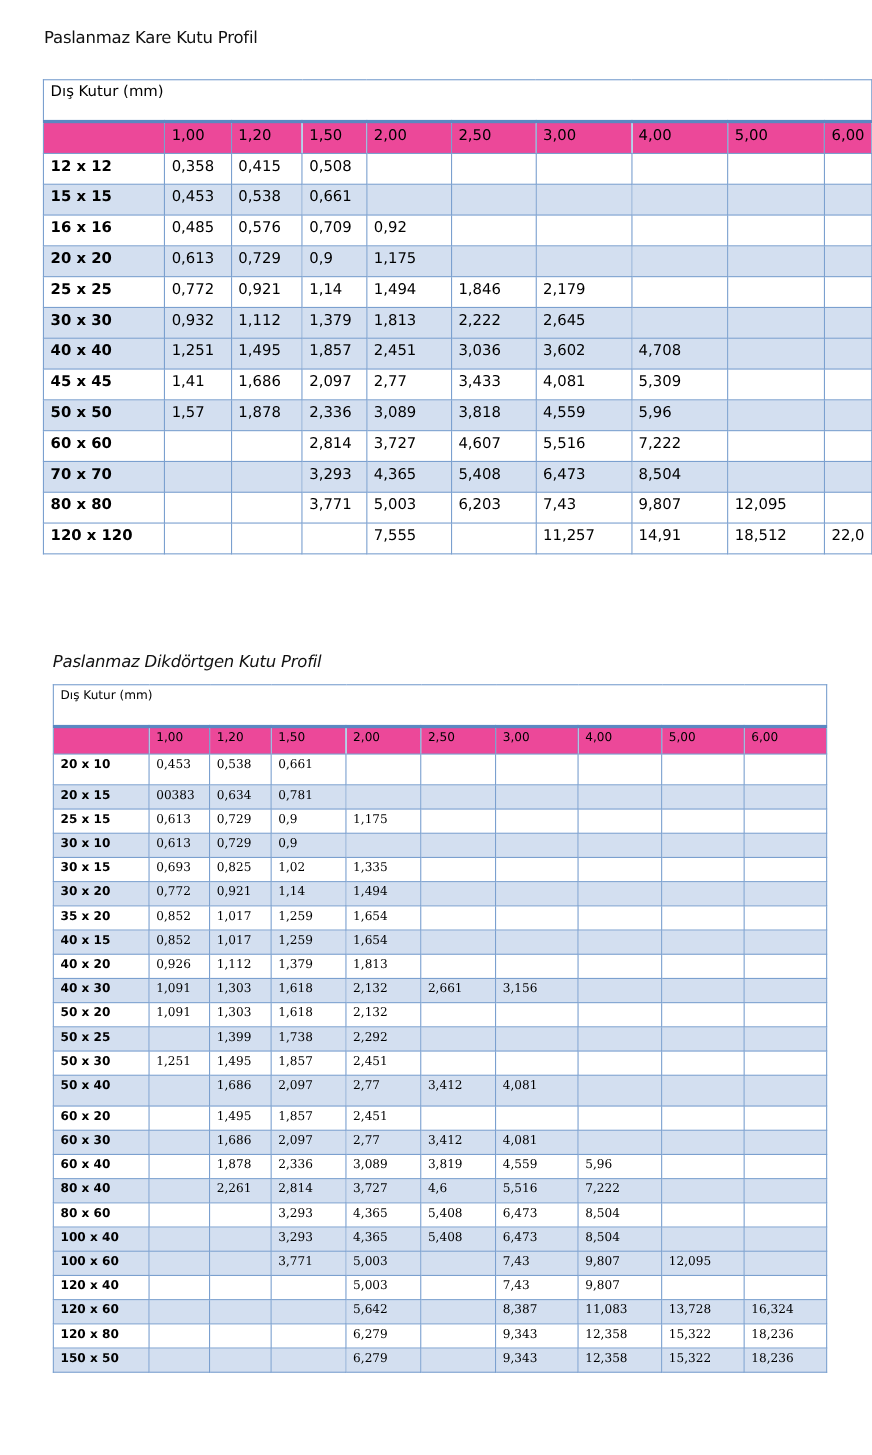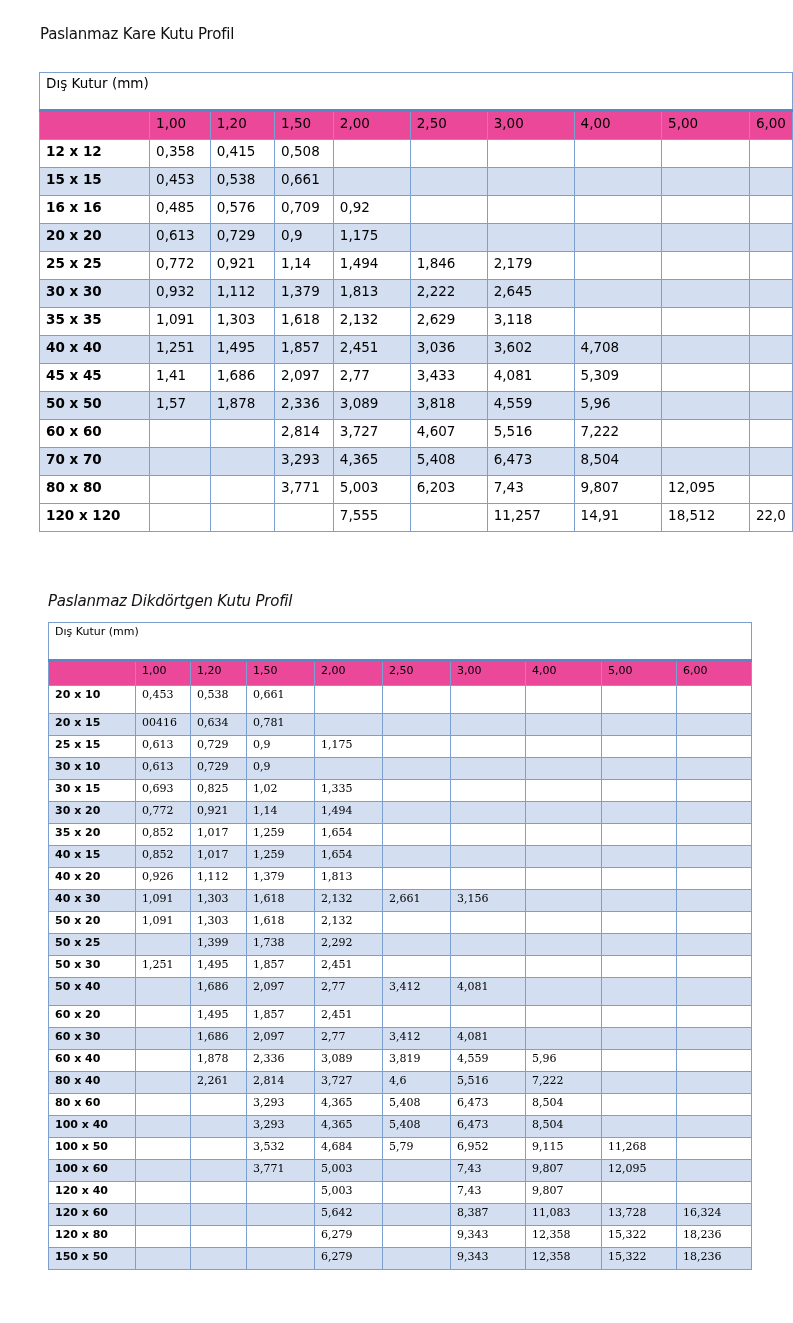--- a/index.html
+++ b/index.html
@@ -139,32 +139,20 @@
         <td class="num">0,932</td>
         <td class="num">1,112</td>
         <td class="num">1,379</td>
         <td class="num">1,813</td>
         <td class="num">2,222</td>
         <td class="num">2,645</td>
         <td class="num"></td>
         <td class="num"></td>
         <td class="num"></td>
       </tr>
-      <tr class="data odd">
-        <td class="rowhead">35 x 35</td>
-        <td class="num">1,091</td>
-        <td class="num">1,303</td>
-        <td class="num">1,618</td>
-        <td class="num">2,132</td>
-        <td class="num">2,629</td>
-        <td class="num">3,118</td>
-        <td class="num"></td>
-        <td class="num"></td>
-        <td class="num"></td>
-      </tr>
       <tr class="data even">
         <td class="rowhead">40 x 40</td>
         <td class="num">1,251</td>
         <td class="num">1,495</td>
         <td class="num">1,857</td>
         <td class="num">2,451</td>
         <td class="num">3,036</td>
         <td class="num">3,602</td>
         <td class="num">4,708</td>
         <td class="num"></td>
@@ -283,21 +271,21 @@
         <td class="num">0,661</td>
         <td class="num"></td>
         <td class="num"></td>
         <td class="num"></td>
         <td class="num"></td>
         <td class="num"></td>
         <td class="num"></td>
       </tr>
       <tr class="data even">
         <td class="rowhead">20 x 15</td>
-        <td class="num">00416</td>
+        <td class="num">00383</td>
         <td class="num">0,634</td>
         <td class="num">0,781</td>
         <td class="num"></td>
         <td class="num"></td>
         <td class="num"></td>
         <td class="num"></td>
         <td class="num"></td>
         <td class="num"></td>
       </tr>
       <tr class="data odd">
@@ -509,32 +497,20 @@
         <td class="num"></td>
         <td class="num"></td>
         <td class="num">3,293</td>
         <td class="num">4,365</td>
         <td class="num">5,408</td>
         <td class="num">6,473</td>
         <td class="num">8,504</td>
         <td class="num"></td>
         <td class="num"></td>
       </tr>
-      <tr class="data odd">
-        <td class="rowhead">100 x 50</td>
-        <td class="num"></td>
-        <td class="num"></td>
-        <td class="num">3,532</td>
-        <td class="num">4,684</td>
-        <td class="num">5,79</td>
-        <td class="num">6,952</td>
-        <td class="num">9,115</td>
-        <td class="num">11,268</td>
-        <td class="num"></td>
-      </tr>
       <tr class="data even">
         <td class="rowhead">100 x 60</td>
         <td class="num"></td>
         <td class="num"></td>
         <td class="num">3,771</td>
         <td class="num">5,003</td>
         <td class="num"></td>
         <td class="num">7,43</td>
         <td class="num">9,807</td>
         <td class="num">12,095</td>

